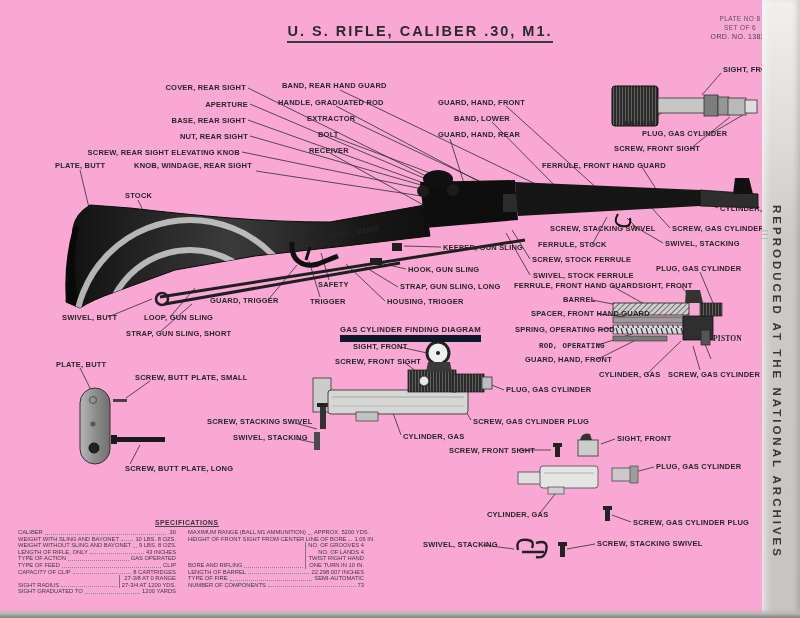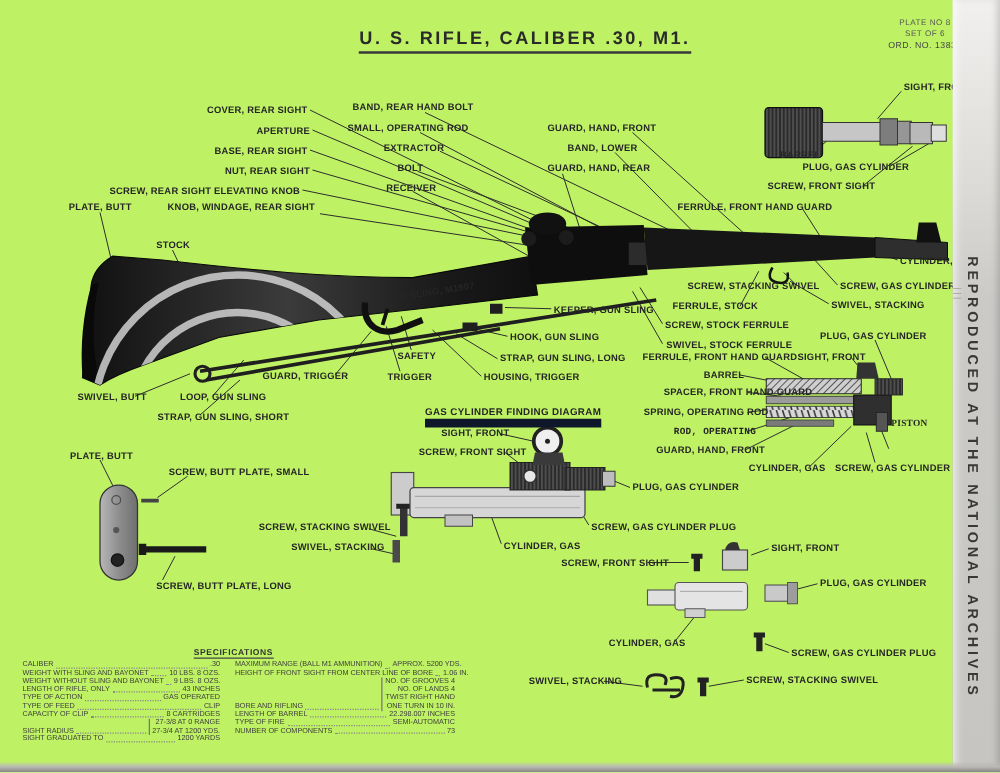--- a/index.html
+++ b/index.html
@@ -1,18 +1,18 @@
 <!DOCTYPE html>
 <html><head>
 <meta charset="utf-8">
 <style>
   html,body{margin:0;padding:0;}
   .page{
     position:relative; width:800px; height:618px; overflow:hidden;
-    background:#bef264;
+    background:#f9a8d4;
     font-family:"Liberation Sans", sans-serif;
     color:#222;
   }
   .title-wrap{position:absolute; left:250px; top:22px; width:340px; text-align:center;}
   .title{
     display:inline-block; font-size:14.5px; font-weight:bold; letter-spacing:2px;
     color:#2a2a2a; border-bottom:2px solid #3a3a3a; padding-bottom:2px; white-space:nowrap;
   }
   .plate-info{position:absolute; left:695px; top:14px; width:90px; text-align:center;
     font-size:6.5px; line-height:9px; color:#555; letter-spacing:.4px;}
@@ -267,22 +267,22 @@
     </g>
   </svg>
 
   <div id="labels-layer">
       <span class="plabel" style="left: 246px; top: 84px; transform: translateX(-100%);">COVER, REAR SIGHT</span>
       <span class="plabel" style="left: 248px; top: 101px; transform: translateX(-100%); text-align: center;">APERTURE</span>
       <span class="plabel" style="left: 246px; top: 117px; transform: translateX(-100%);">BASE, REAR SIGHT</span>
       <span class="plabel" style="left: 248px; top: 133px; transform: translateX(-100%);">NUT, REAR SIGHT</span>
       <span class="plabel" style="left: 240px; top: 149px; transform: translateX(-100%);">SCREW, REAR SIGHT ELEVATING KNOB</span>
       <span class="plabel" style="left: 252px; top: 162px; transform: translateX(-100%); padding-left: 46px;">KNOB, WINDAGE, REAR SIGHT</span>
-      <span class="plabel" style="left: 282px; top: 82px;">BAND, REAR HAND BOLT</span>
-      <span class="plabel" style="left: 278px; top: 99px;">SMALL, OPERATING ROD</span>
+      <span class="plabel" style="left: 282px; top: 82px;">BAND, REAR HAND GUARD</span>
+      <span class="plabel" style="left: 278px; top: 99px;">HANDLE, GRADUATED ROD</span>
       <span class="plabel" style="left: 307px; top: 115px;">EXTRACTOR</span>
       <span class="plabel" style="left: 318px; top: 131px;">BOLT</span>
       <span class="plabel" style="left: 296px; top: 147px; margin-left: 13px;">RECEIVER</span>
       <span class="plabel" style="left: 392px; top: 131px; padding-left: 46px;">GUARD, HAND, REAR</span>
       <span class="plabel" style="left: 454px; top: 115px;">BAND, LOWER</span>
       <span class="plabel" style="left: 438px; top: 99px;">GUARD, HAND, FRONT</span>
       <span class="plabel" style="left: 723px; top: 66px;">SIGHT, FRONT</span>
       <span class="plabel" style="left: 624px; top: 120px;">BARREL</span>
       <span class="plabel" style="left: 642px; top: 130px;">PLUG, GAS CYLINDER</span>
       <span class="plabel" style="left: 614px; top: 145px;">SCREW, FRONT SIGHT</span>

